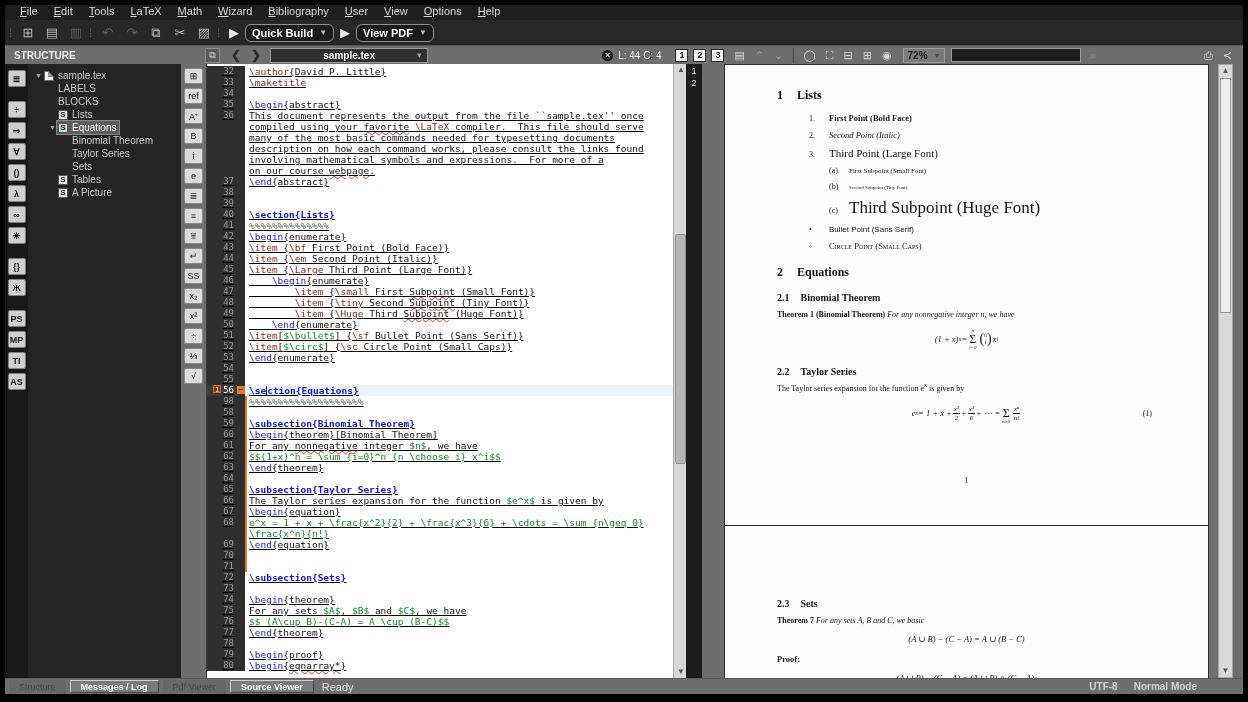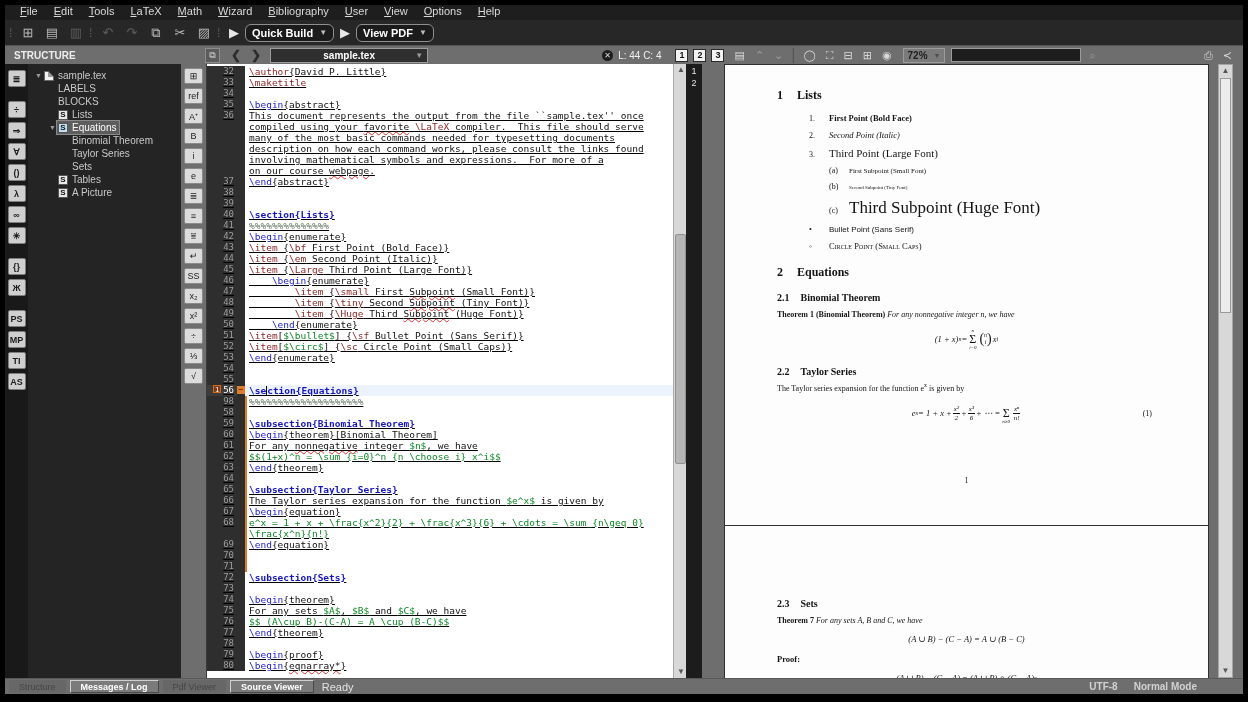--- a/index.html
+++ b/index.html
@@ -552,21 +552,21 @@
             </div>
           <div class="p-pagenum" style="margin-top:52px;">1</div>
         </div>
       </div>
       <div class="pdf-page" style="top:461px;height:187px;">
         <div style="padding-top:72px;">
           <div class="p-h2" style="margin-top:0;">
             <span class="num">2.3</span><span>Sets</span>
           </div>
           <div class="p-theorem">
-            <b>Theorem 7</b> <i>For any sets A, B and C, we have</i>
+            <b>Theorem 7</b> <i>For any sets A, B and C, we basic</i>
           </div>
           <div class="p-eq">
               <span>(A ∪ B) − (C − A) = A ∪ (B − C)</span>
             </div>
           <div class="p-proof">Proof:</div>
           <div class="p-eq">
               <span>(A ∪ B) − (C − A)  =  (A ∪ B) ∩ (C − A)</span>
               <span class="eq-sup">c</span>
             </div>
         </div>

